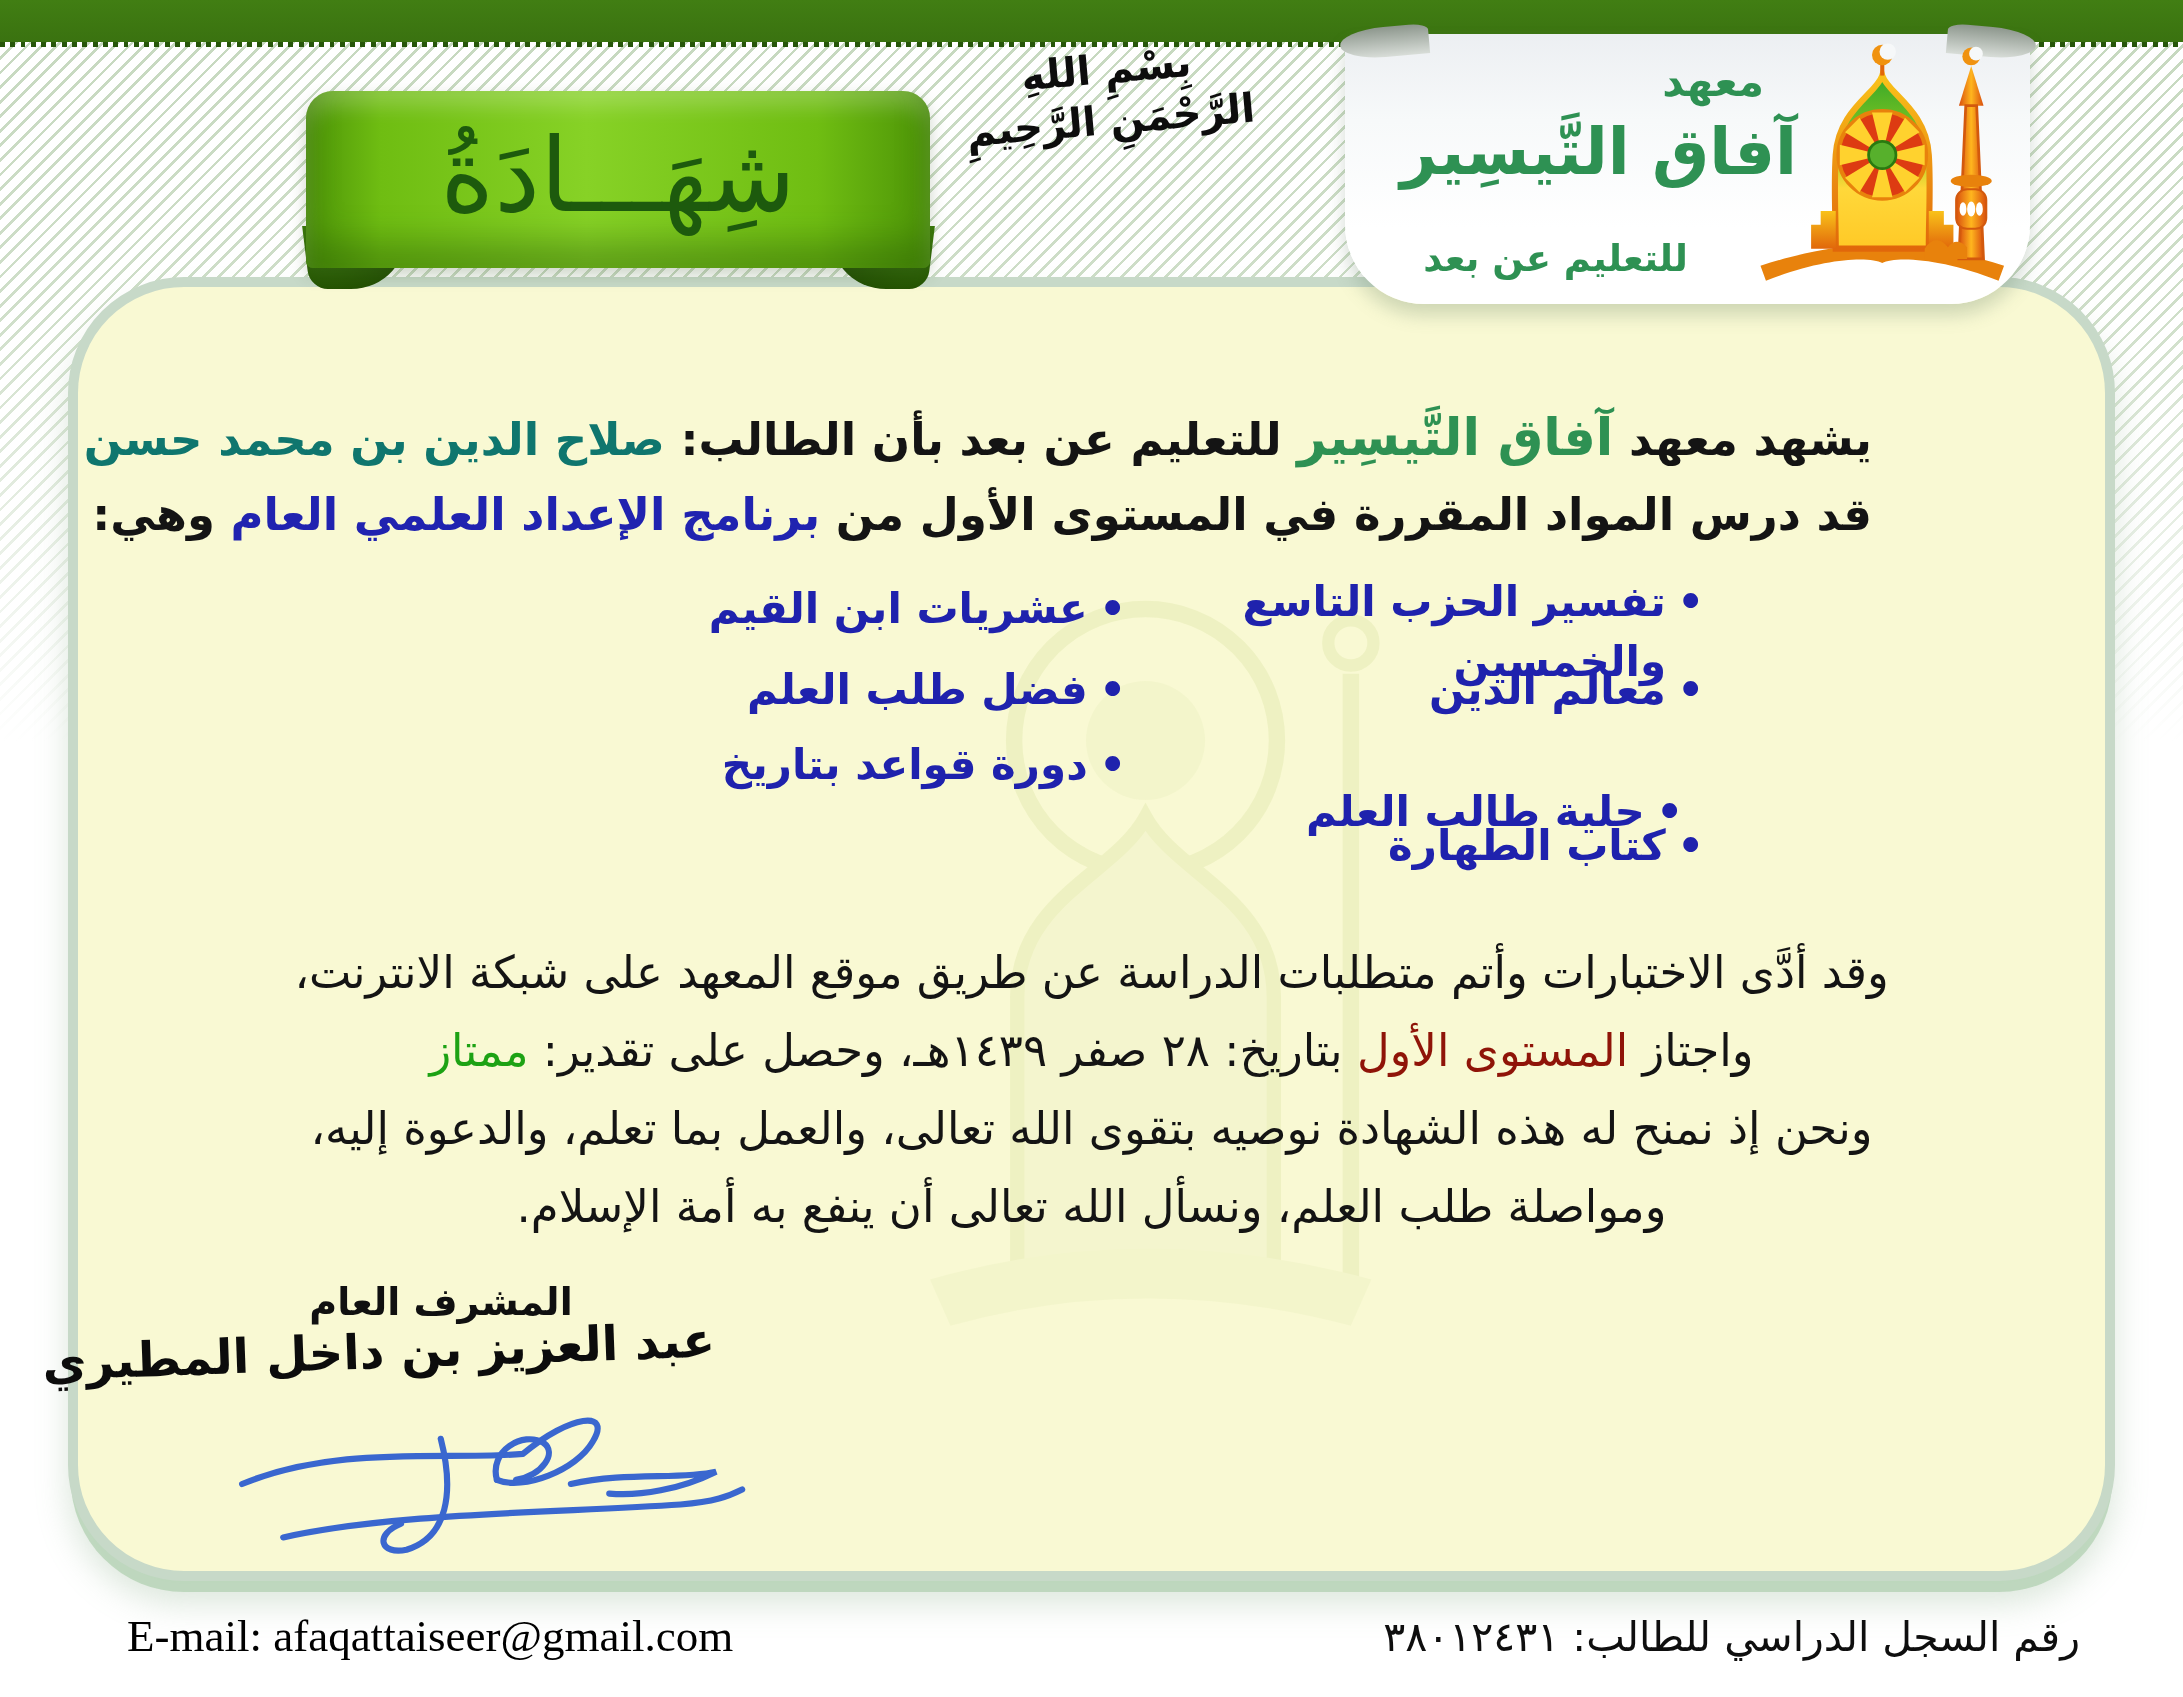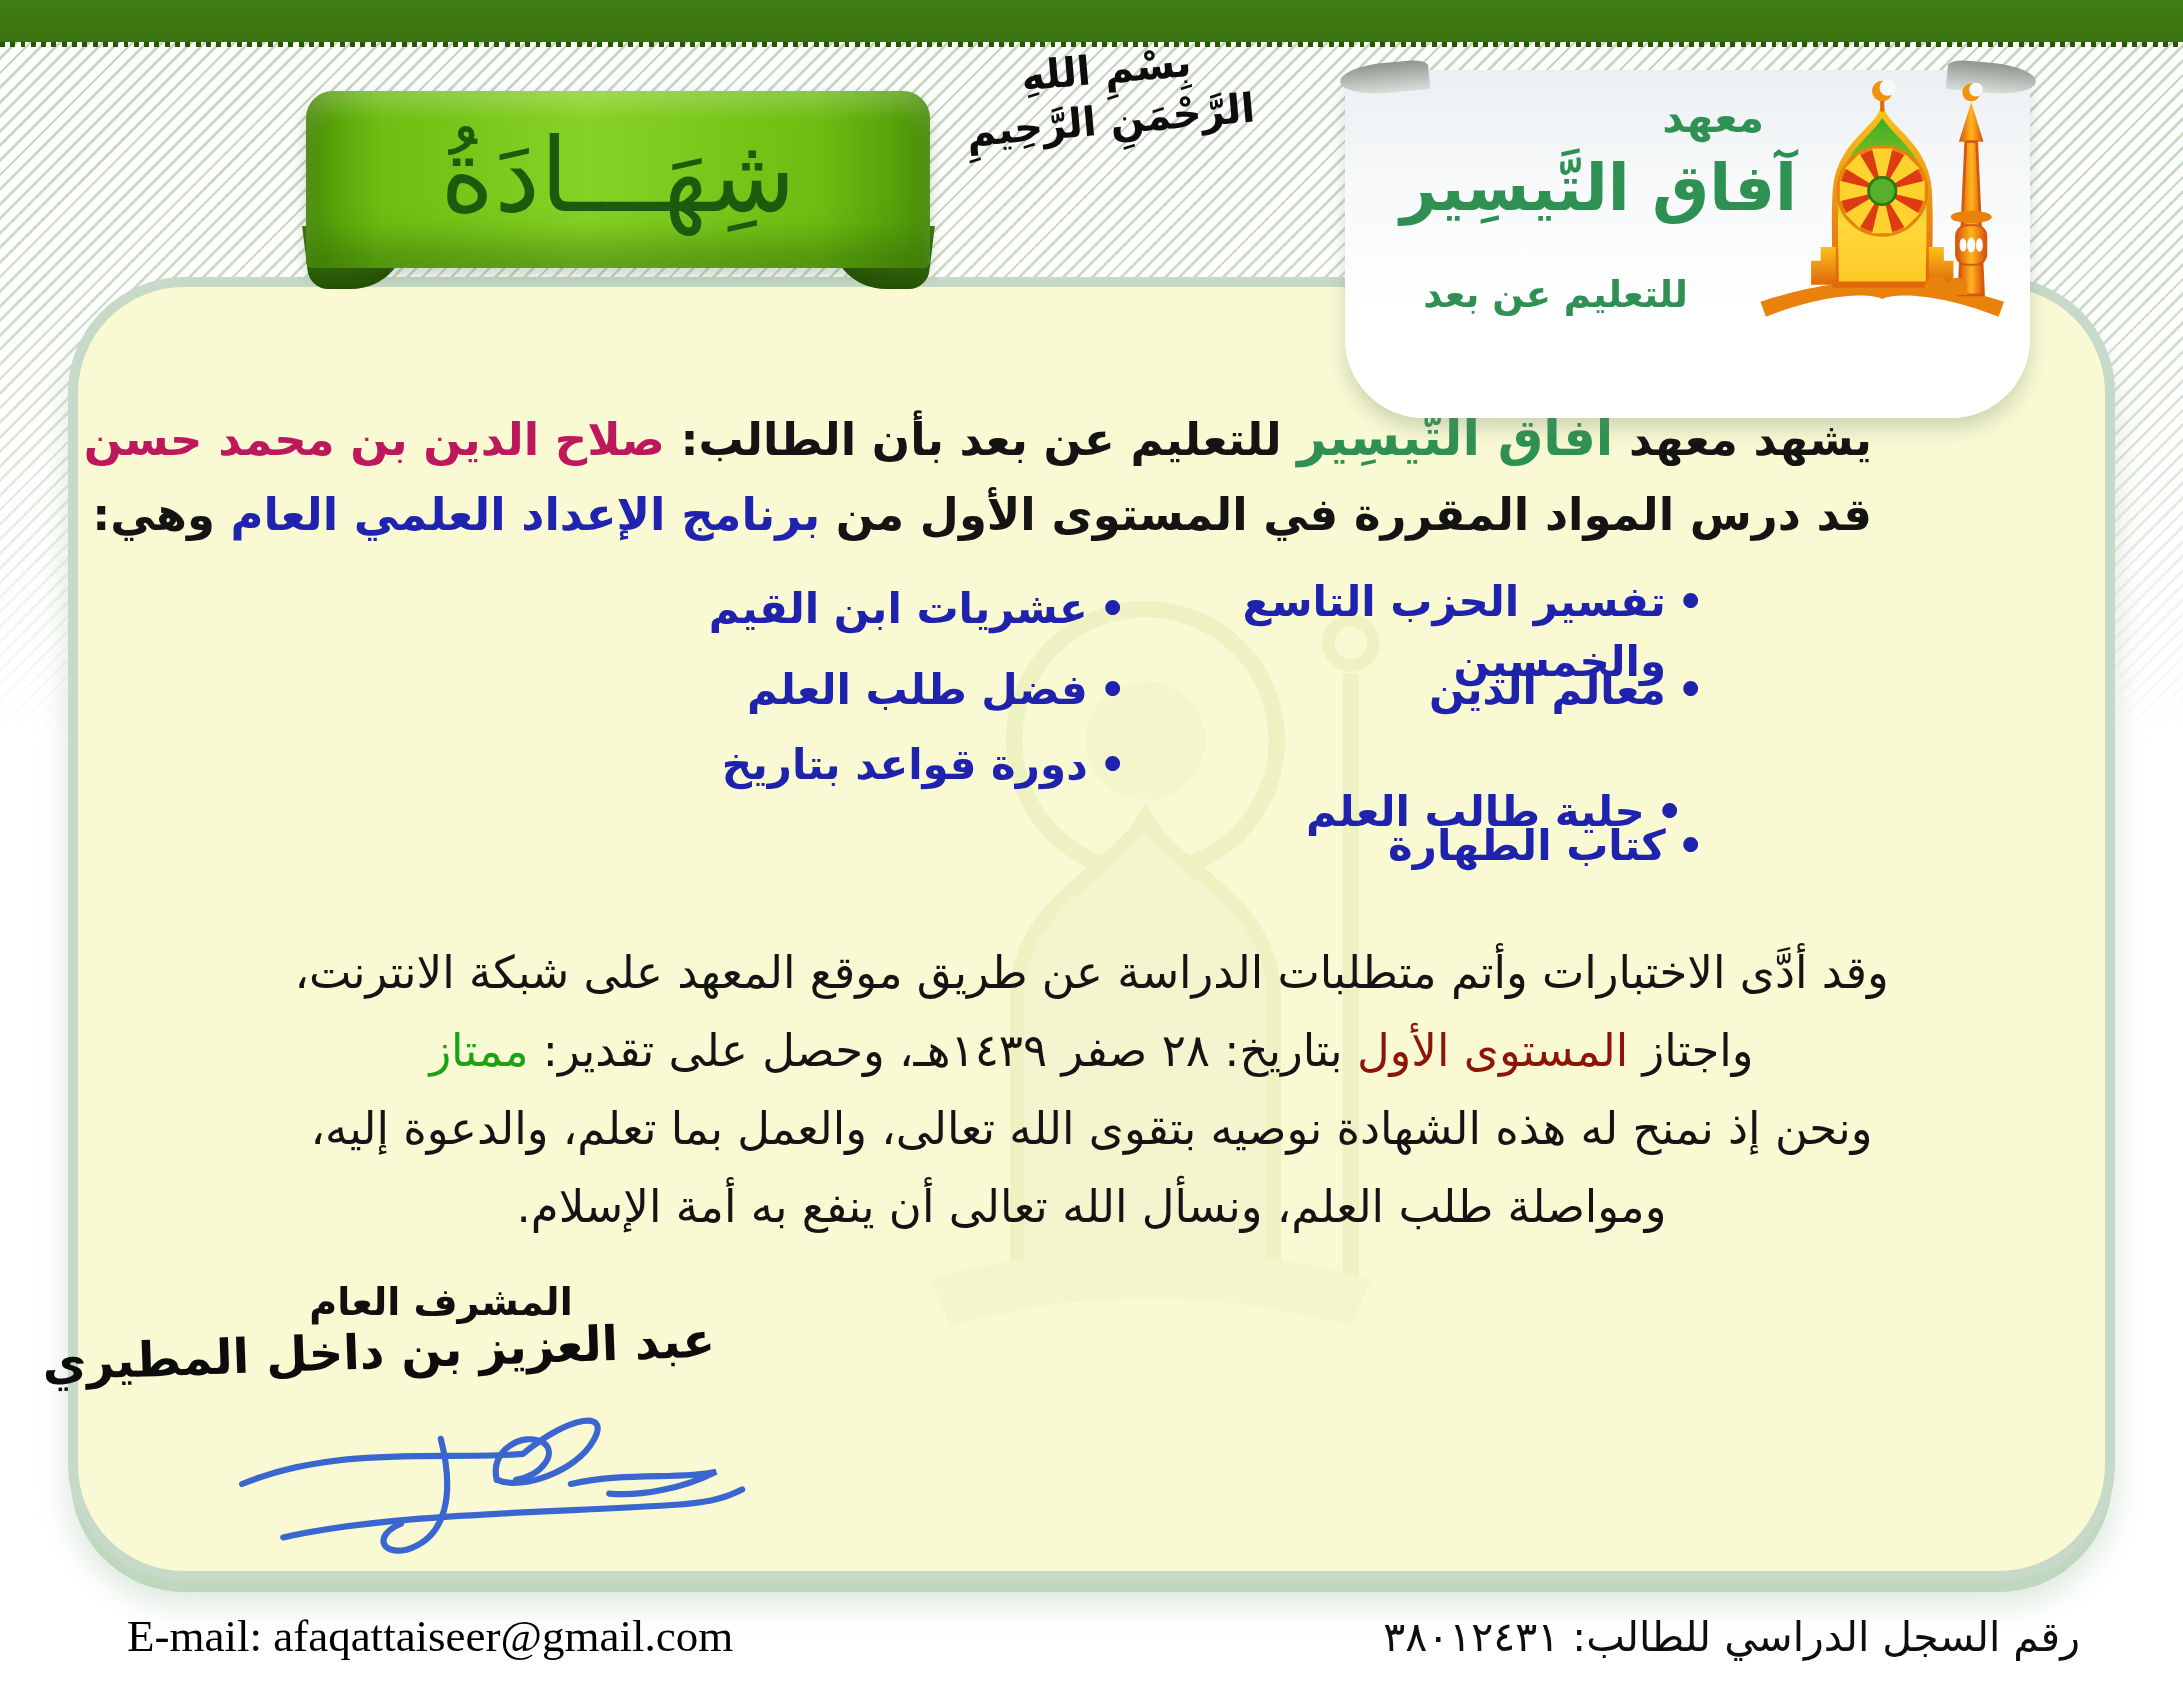--- a/index.html
+++ b/index.html
@@ -45,25 +45,24 @@
   }
   .ribbon-title { font-size:103px; font-weight:normal; color:#1d5a0d; direction:rtl; transform:translateY(-5.5px); }
   .fold { position:absolute; top:226px; width:103px; height:63px; z-index:3; }
   .fold.left  { left:306px;  border-radius:0 0 62px 18px; transform:skewX(7deg);
     background:radial-gradient(ellipse at 15% 0%, #3d7f09 0%, #2a5d04 55%, #1c4102 100%); }
   .fold.right { left:828px; border-radius:0 0 18px 62px; transform:skewX(-7deg);
     background:radial-gradient(ellipse at 85% 0%, #3d7f09 0%, #2a5d04 55%, #1c4102 100%); }
 
   
   .banner {
-    position:absolute; left:1345px; top:34px; width:685px; height:348px; z-index:4;
+    position:absolute; left:1345px; top:34px; width:685px; height:270px; z-index:4;
     background:linear-gradient(180deg,#eceff2 0%, #f7f9fa 32%, #ffffff 72%);
     border-radius:12.3px 12.3px 79px 79px;
     box-shadow:0 11px 18px rgba(110,135,110,0.30);
-    margin-top:36px;
   }
   .banner .curl { position:absolute; top:-6.8px; width:89px; height:30px; z-index:-1;
     background:linear-gradient(180deg,#8d978d,#d8ddd8); }
   .banner .curl.l { left:-5.5px;  border-radius:70% 30% 0 70%; transform:rotate(-5deg); }
   .banner .curl.r { right:-5.5px; border-radius:30% 70% 70% 0;  transform:rotate(5deg); }
   .logo-line1 { position:absolute; right:266px; top:23px;  color:#2e9153; font-size:42px;  font-weight:bold; direction:rtl; white-space:nowrap; }
   .logo-line2 { position:absolute; right:233px; top:81px; color:#2e9153; font-size:64px;  font-weight:bold; direction:rtl; white-space:nowrap; }
   .logo-line3 { position:absolute; right:342px; top:203px; color:#2e9153; font-size:37px;  font-weight:bold; direction:rtl; white-space:nowrap; }
   .mosque { position:absolute; left:403px; top:5.5px; width:274px; height:260px; }
 
@@ -75,21 +74,21 @@
     box-shadow: 0 13.7px 0 -2.7px rgba(183,212,183,0.85), 0 23px 31.5px rgba(140,175,140,0.30);
   }
   .watermark { position:absolute; left:739px; top:267px; width:616px; height:876px; opacity:0.5; z-index:0; }
 
   .intro {
     position:absolute; right:233px; top:113px; z-index:2;
     direction:rtl; text-align:right; white-space:nowrap;
     font-size:45px; font-weight:bold; color:#141414; line-height:75px;
   }
   .intro .inst    { color:#2e9153; font-size:51px; }
-  .intro .student { color:#be185d; }
+  .intro .student { color:#0f766e; }
   .intro .program { color:#2023b0; }
 
   .course {
     position:absolute; z-index:2; direction:rtl; text-align:right;
     font-size:42px; font-weight:bold; color:#1f22ad; line-height:60px;
     white-space:nowrap; padding-right:38px; text-indent:-38px;
   }
   .course::before { content:"•"; display:inline-block; width:26px; margin-left:12.3px; text-indent:0; }
   .course.wrap { white-space:normal; width:548px; }
   .cr1 { right:401px;  top:285px; }

